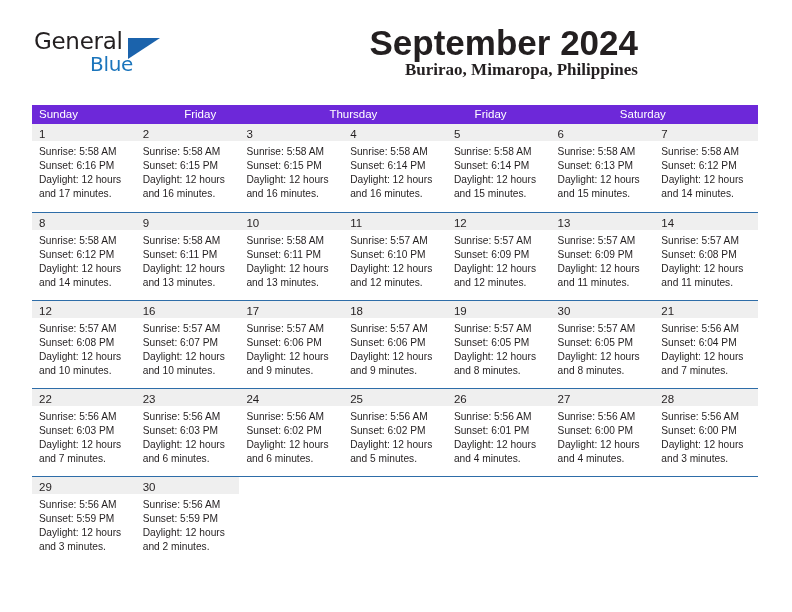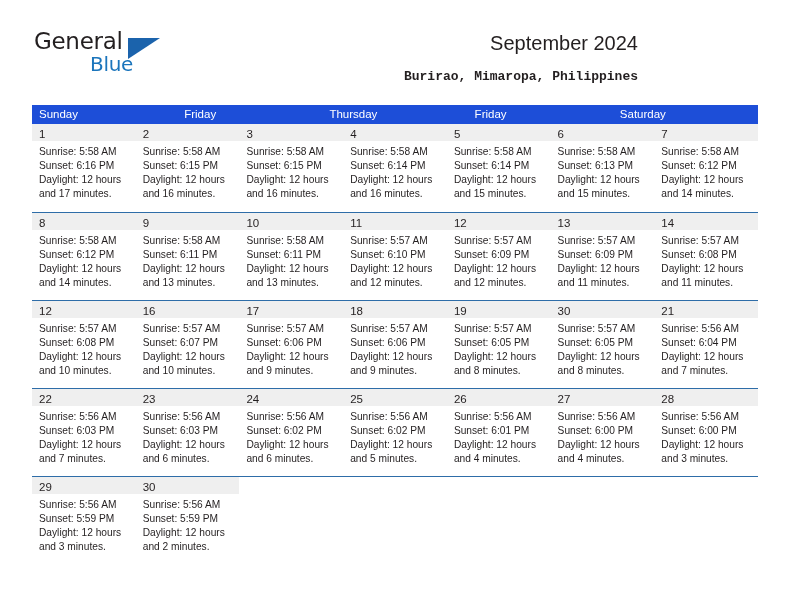--- a/index.html
+++ b/index.html
@@ -66,47 +66,47 @@
     border-bottom: 21px solid transparent;
   }
 
   .titles {
     position: absolute;
     right: 0;
     top: 0;
     text-align: right;
   }
   .cal-title {
-    font-size: 20px;
-    font-weight: 400;
+    font-size: 35px;
+    font-weight: 700;
     color: #231f20;
     line-height: 34px;
     white-space: nowrap;
     font-family: "Liberation Sans", sans-serif;
   }
   .cal-subtitle {
-    font-size: 13px;
+    font-size: 17px;
     font-weight: 700;
     color: #231f20;
     line-height: 20px;
-    margin-top: 7px;
+    margin-top: 0;
     white-space: nowrap;
-    font-family: Liberation Mono, monospace;
+    font-family: Liberation Serif, serif;
   }
 
   
   .calendar {
     position: absolute;
     left: 32px;
     top: 105px;
     width: 726px;
   }
   .dow-row {
     display: flex;
-    background: #1d4ed8;
+    background: #6d28d9;
     height: 19px;
   }
   .dow {
     flex: 1 1 0;
     color: #ffffff;
     font-size: 11.5px;
     line-height: 19px;
     padding-left: 7px;
     box-sizing: border-box;
     font-family: "Liberation Sans", sans-serif;

